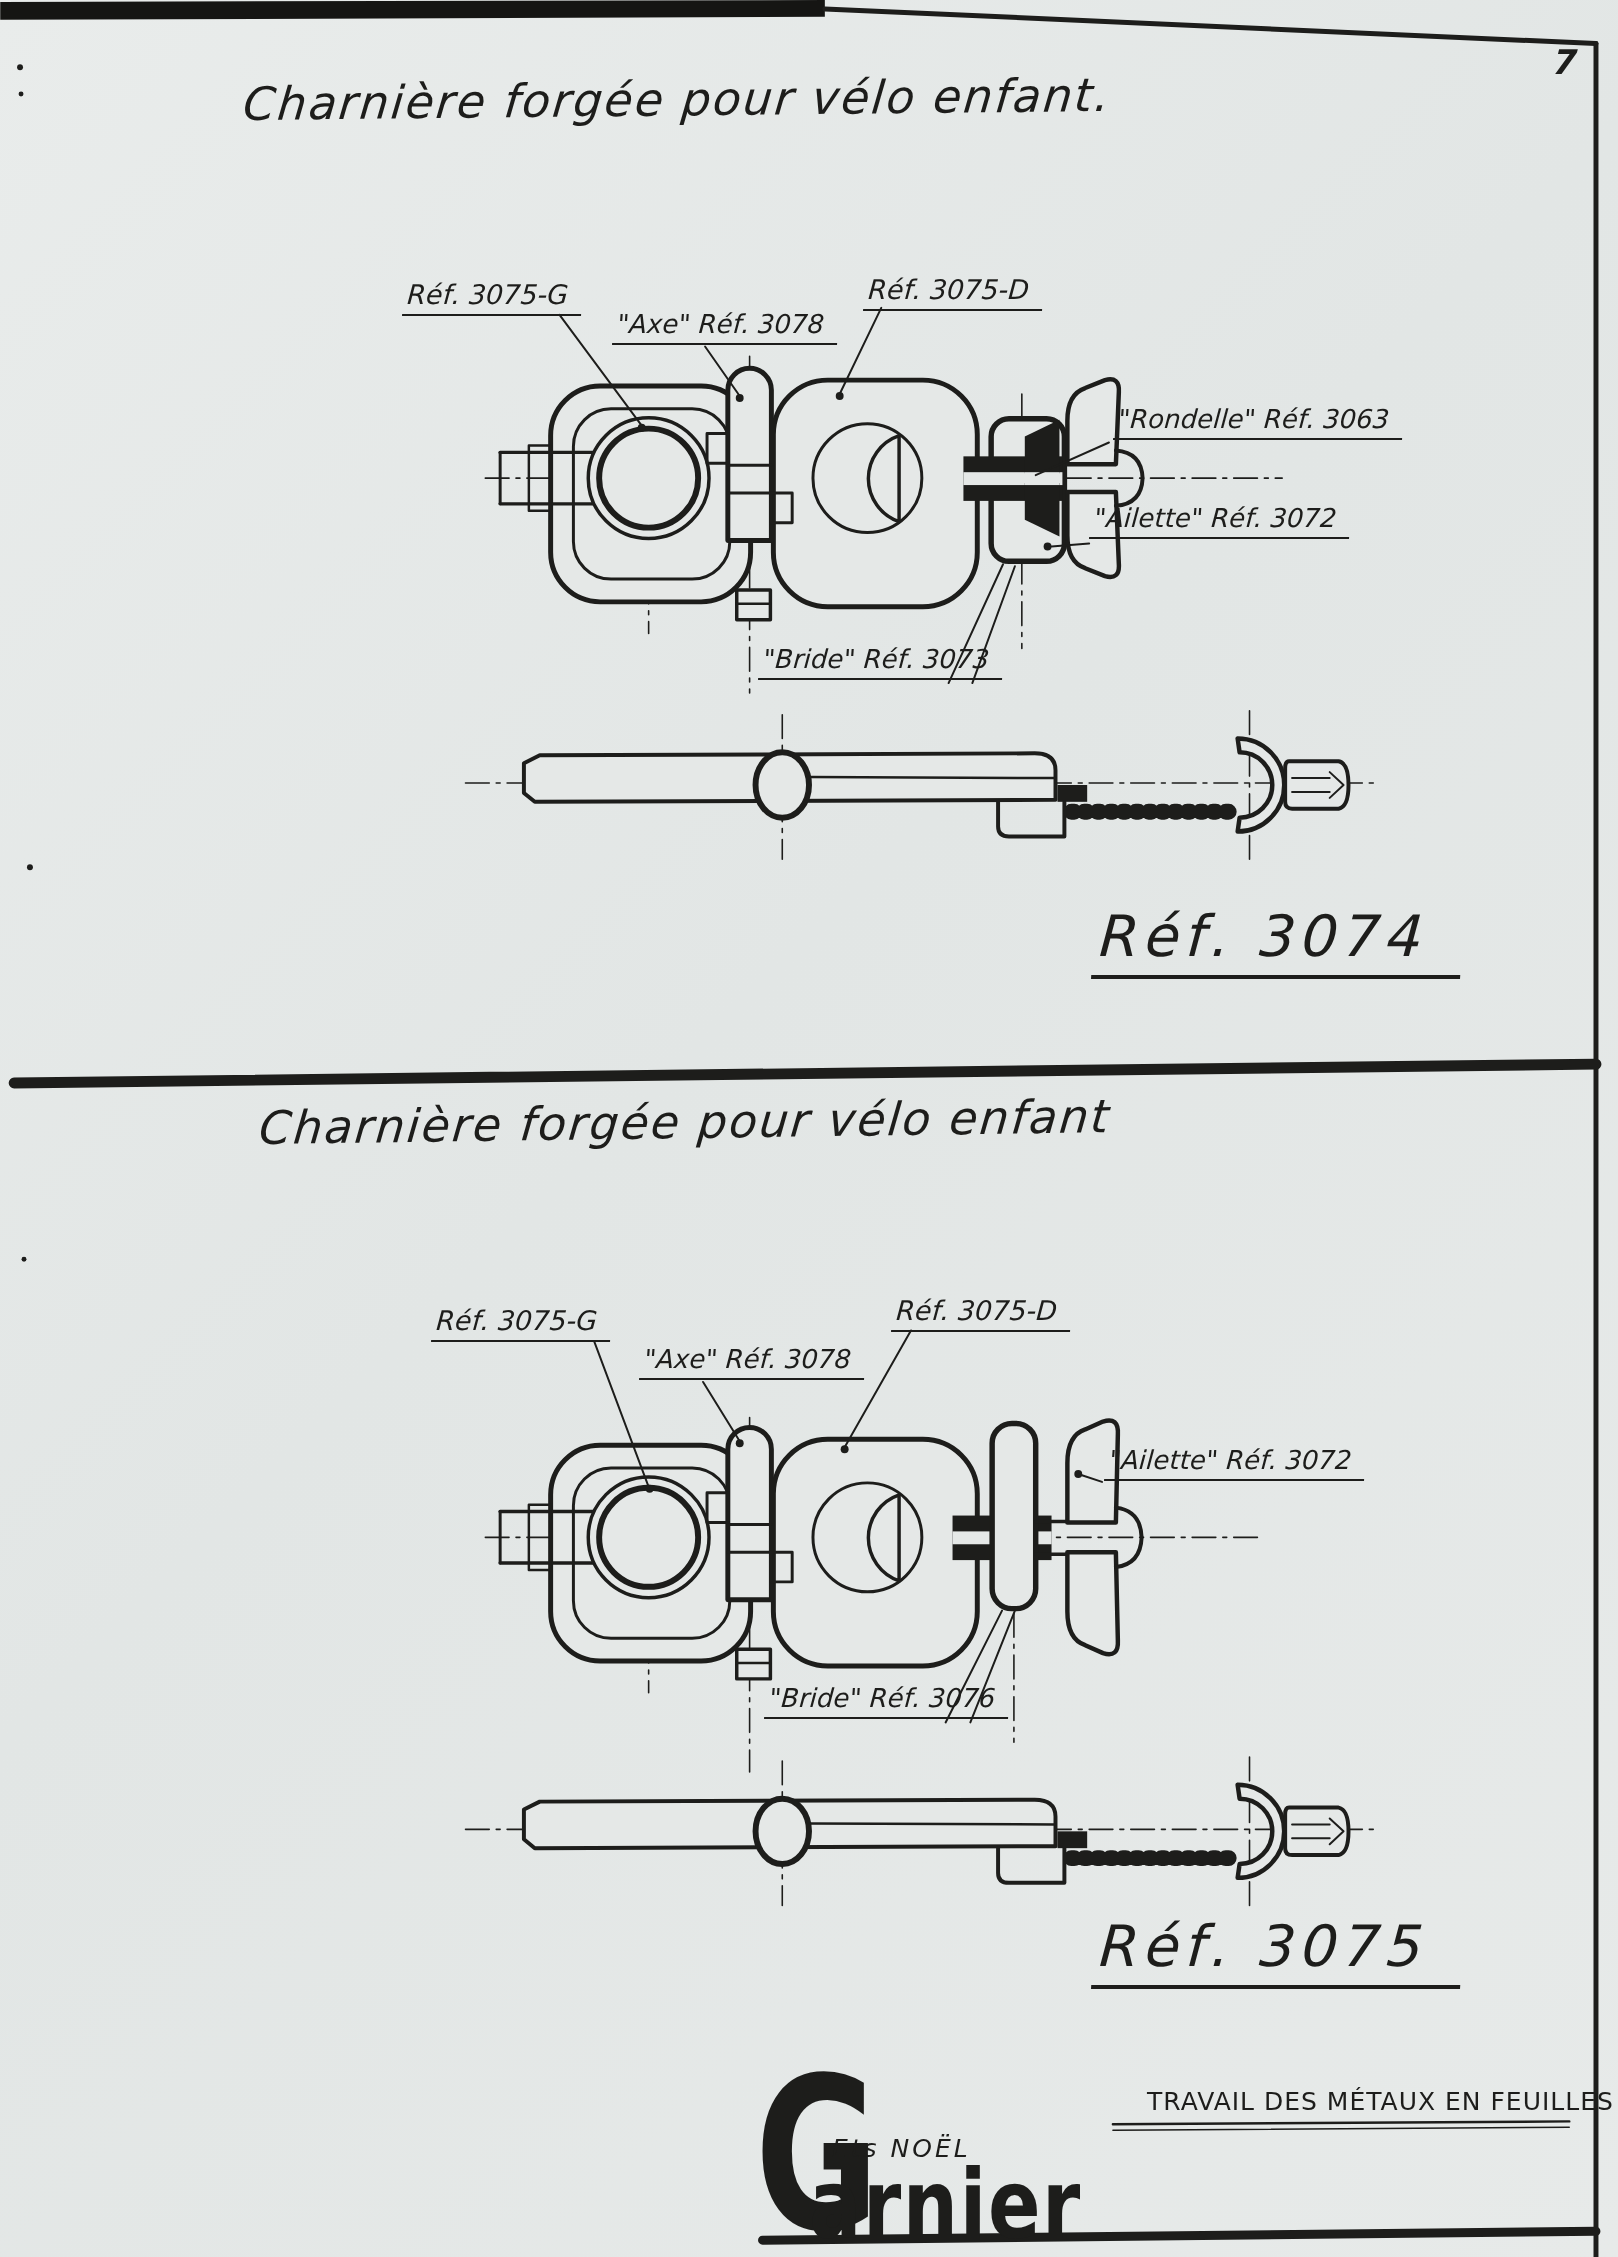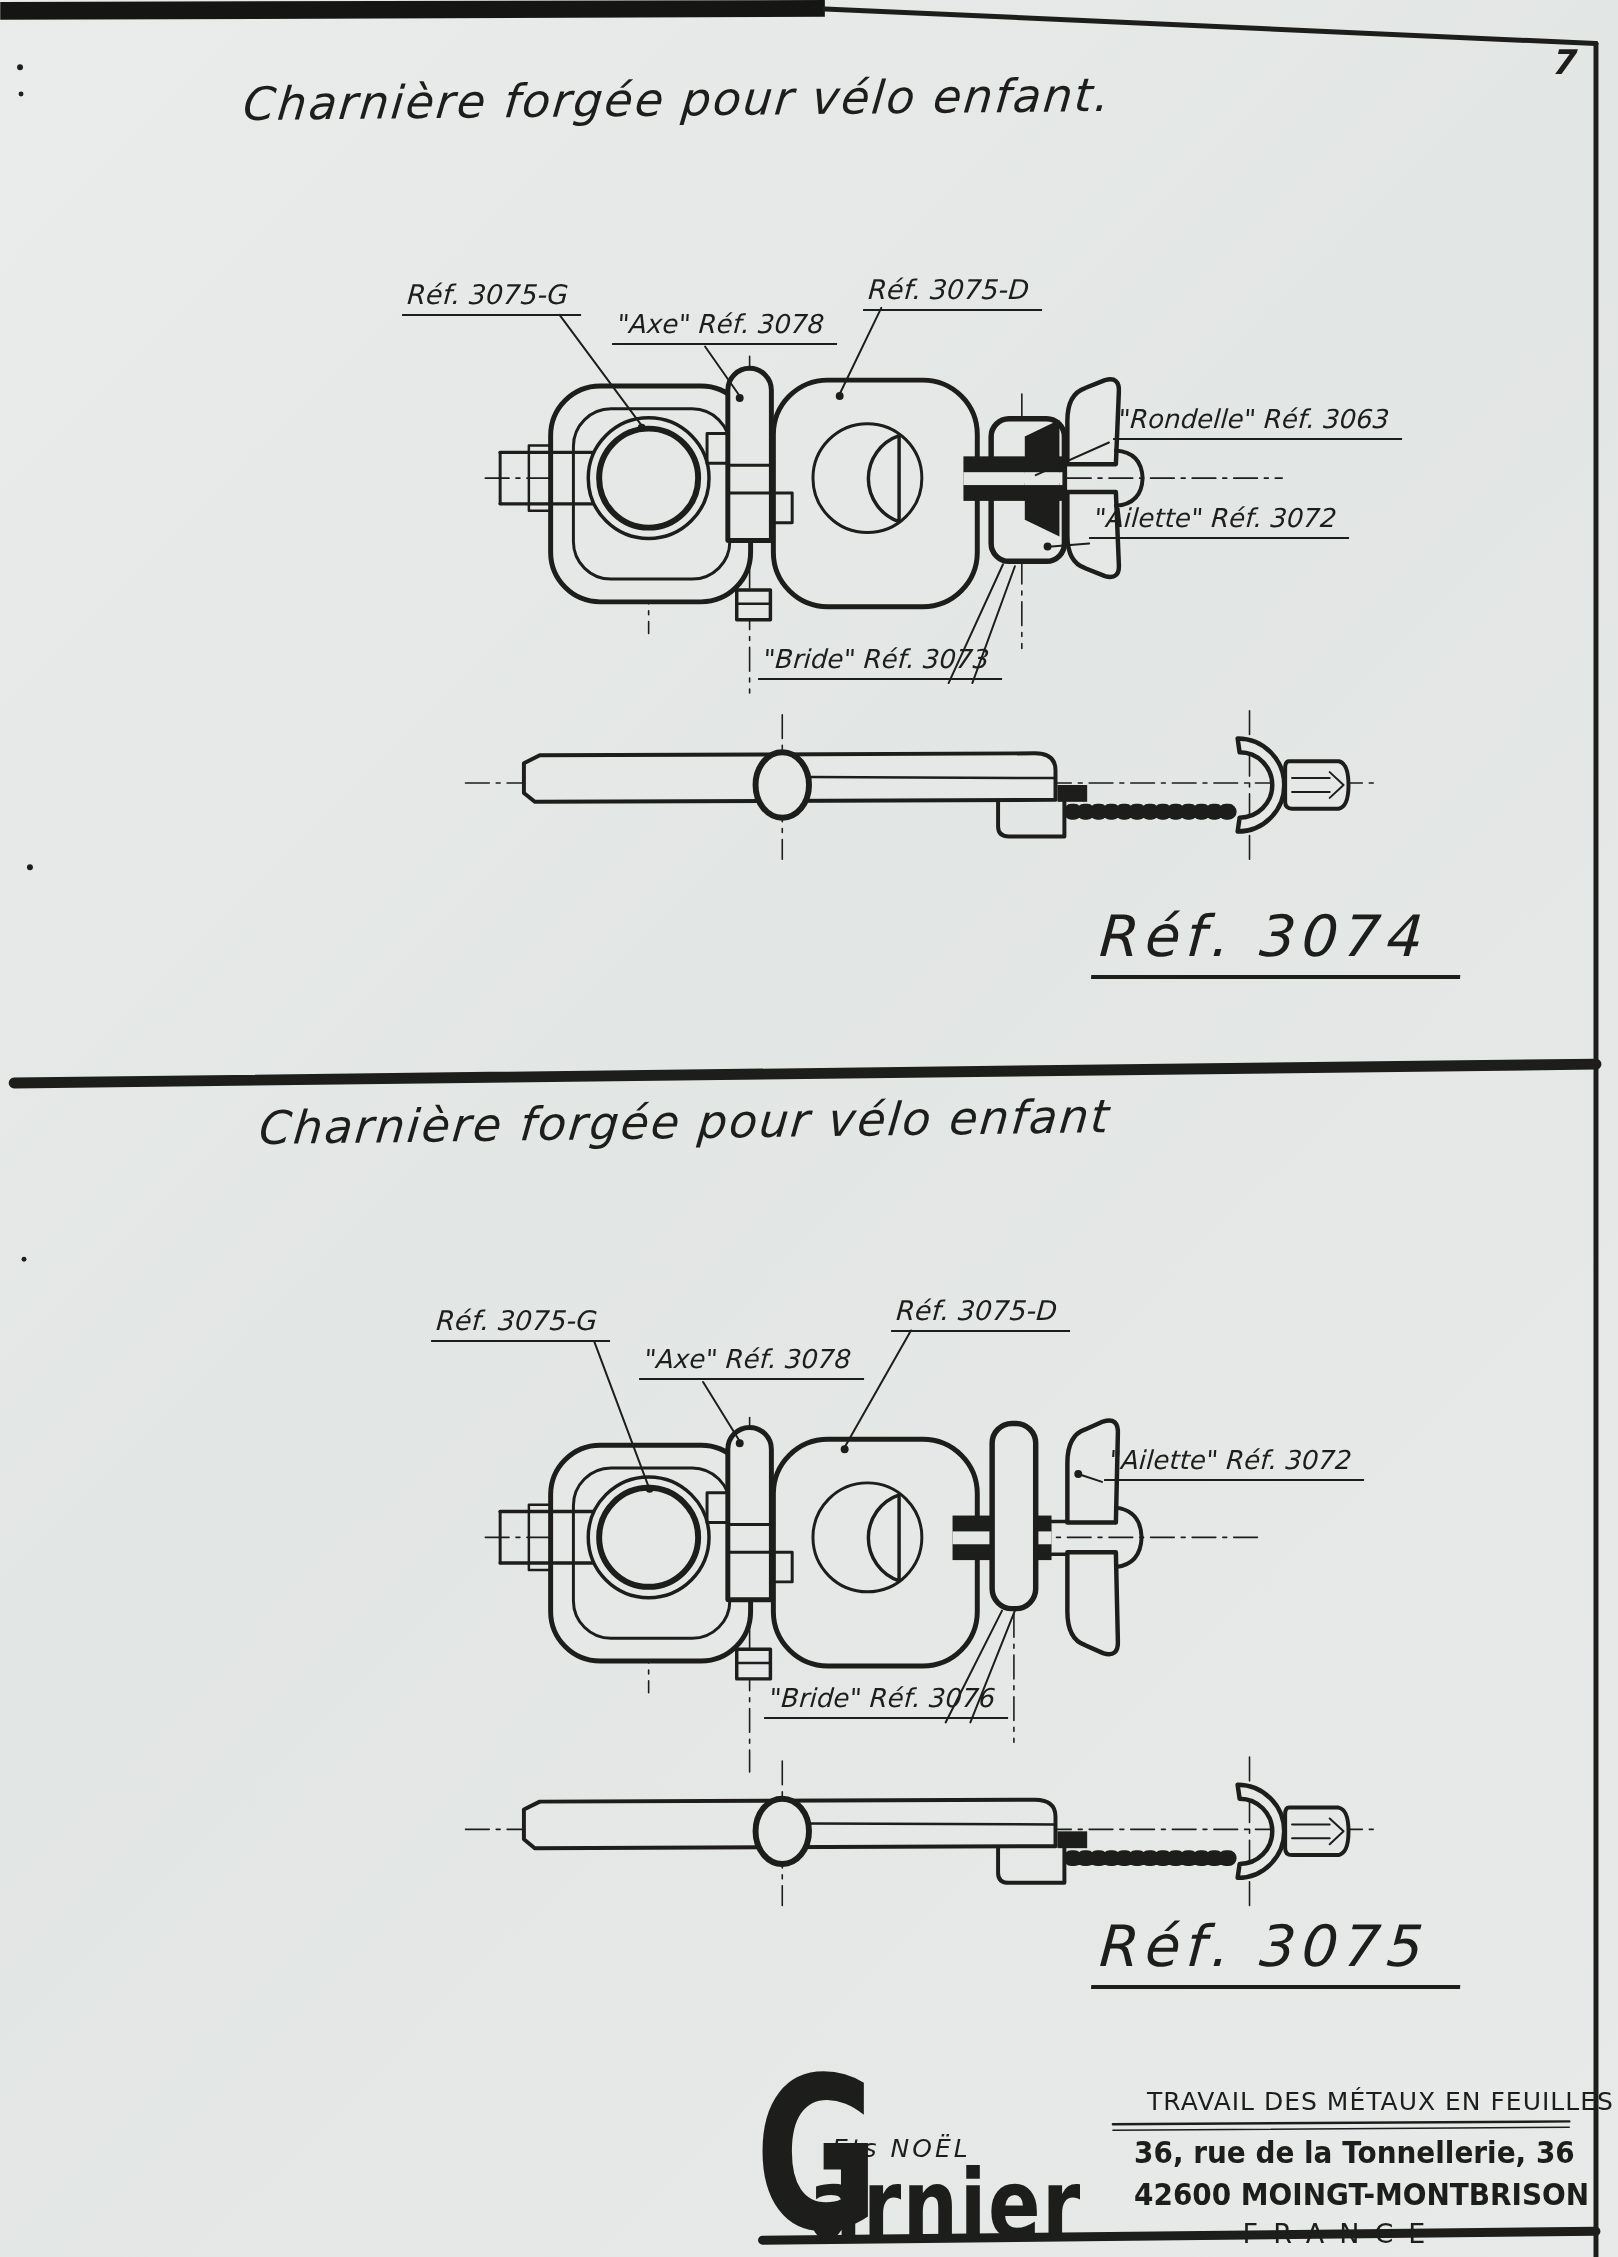--- a/index.html
+++ b/index.html
@@ -226,20 +226,15 @@
   <div class="lbl hand" style="left:1104px;top:1445px;">"Ailette" Réf. 3072</div>
   <div class="lbl hand" style="left:764px;top:1683px;">"Bride" Réf. 3076</div>
 
   <div class="bigref hand" style="left:1091px;top:1913px;">Réf. 3075</div>
 
   <div class="brand-g">G</div>
   <div class="brand-prefix">Ets NOËL</div>
   <div class="brand-rest">arnier</div>
 
   <div class="tagline">TRAVAIL DES MÉTAUX EN FEUILLES</div>
-  <div class="addr">
-    <div class="l1">36, rue de la Tonnellerie, 36</div>
-    <div class="l2">42600 MOINGT-MONTBRISON</div>
-    <div class="l3">FRANCE</div>
-  </div>
 
 </div>
 
 
 </body></html>

